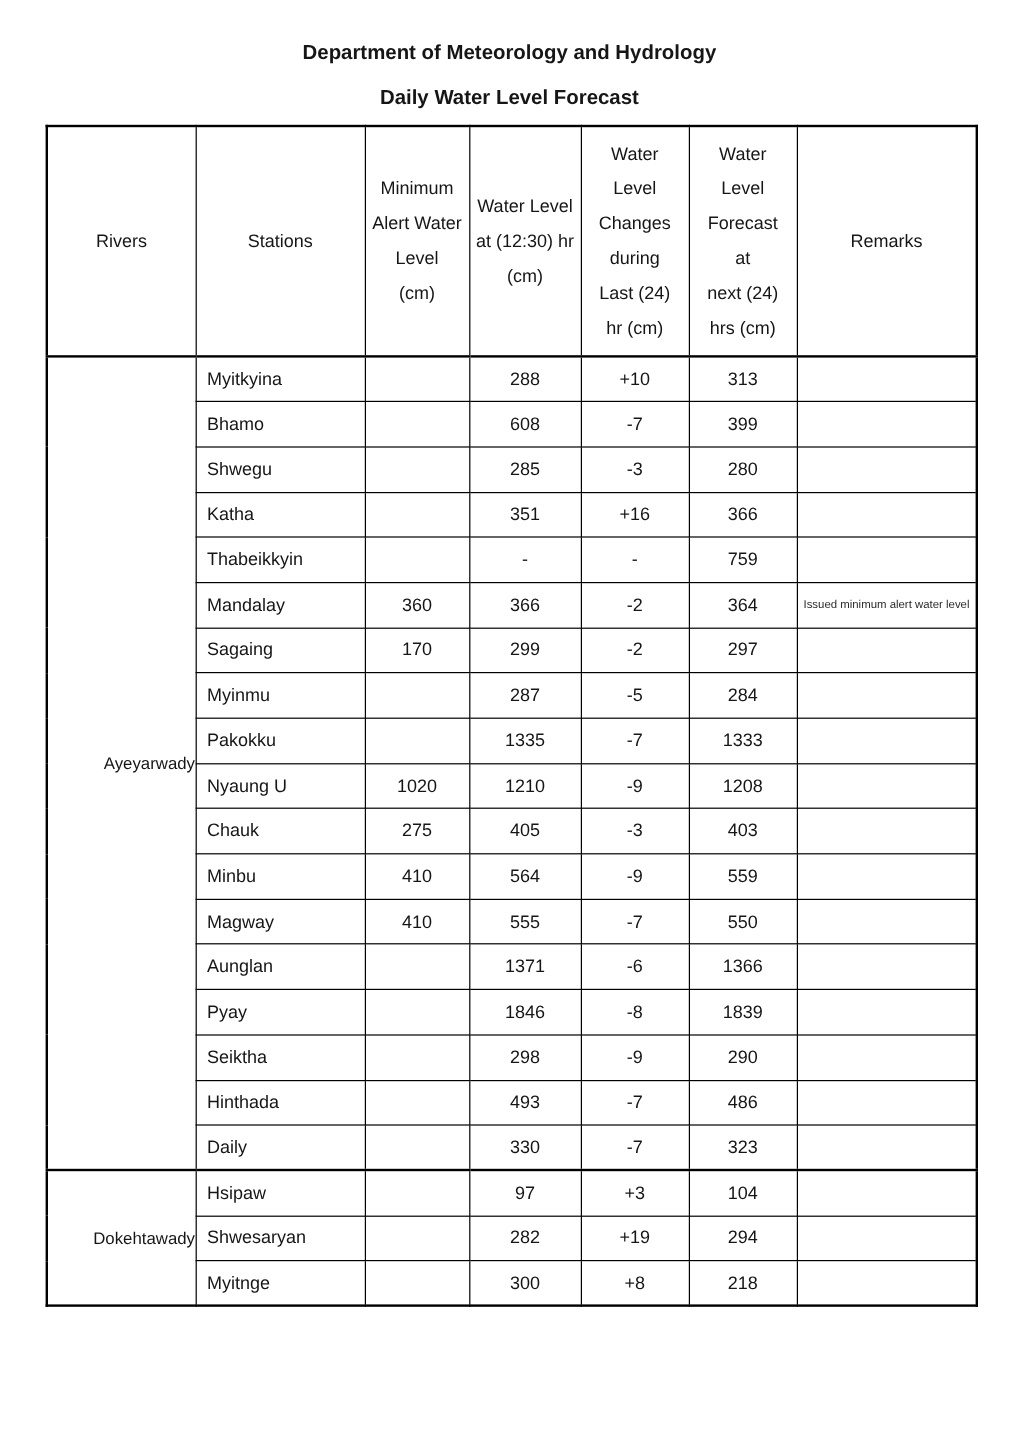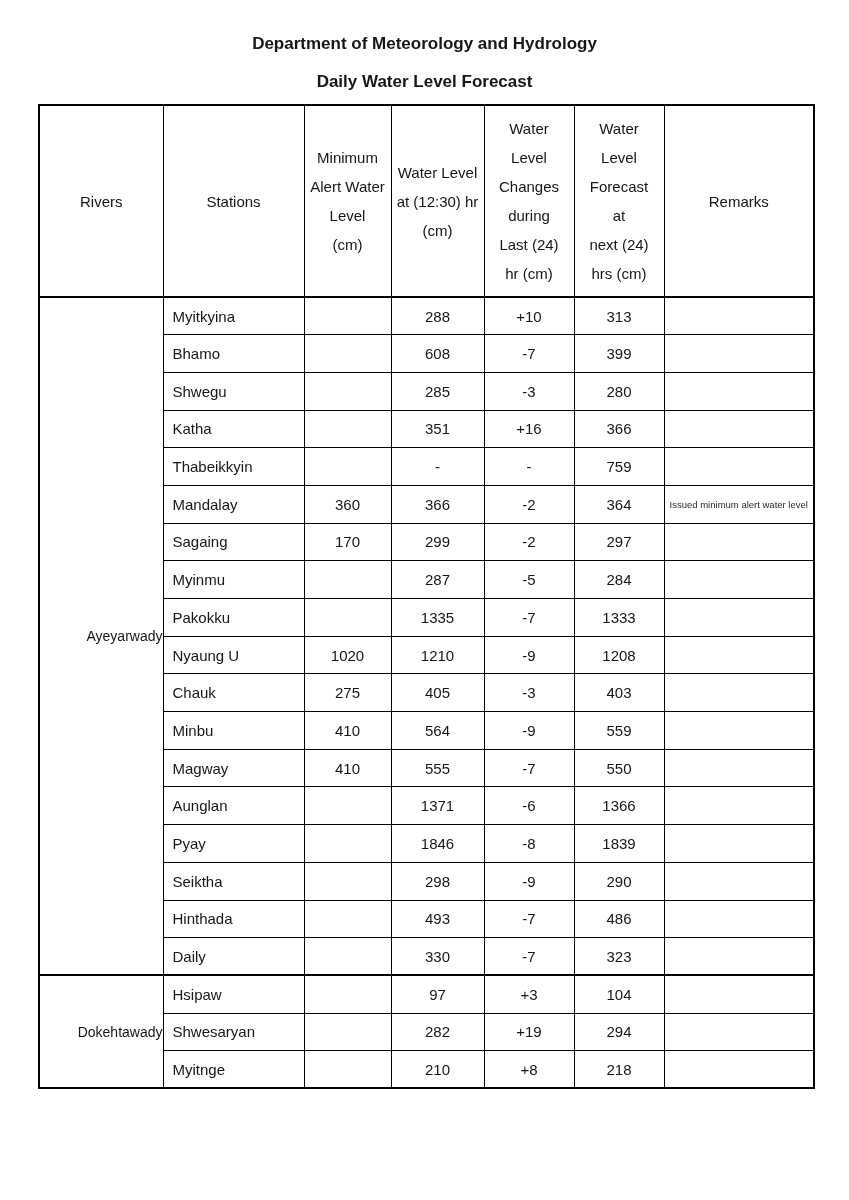--- a/index.html
+++ b/index.html
@@ -285,20 +285,20 @@
           <td class="station-cell">Shwesaryan</td>
           <td class="num-cell"></td>
           <td class="num-cell">282</td>
           <td class="num-cell">+19</td>
           <td class="num-cell">294</td>
           <td class="remark-cell"></td>
         </tr>
         <tr>
           <td class="station-cell">Myitnge</td>
           <td class="num-cell"></td>
-          <td class="num-cell">210</td>
+          <td class="num-cell">300</td>
           <td class="num-cell">+8</td>
           <td class="num-cell">218</td>
           <td class="remark-cell"></td>
         </tr>
       </tbody>
   </table>
 </div>
 
 </body></html>

